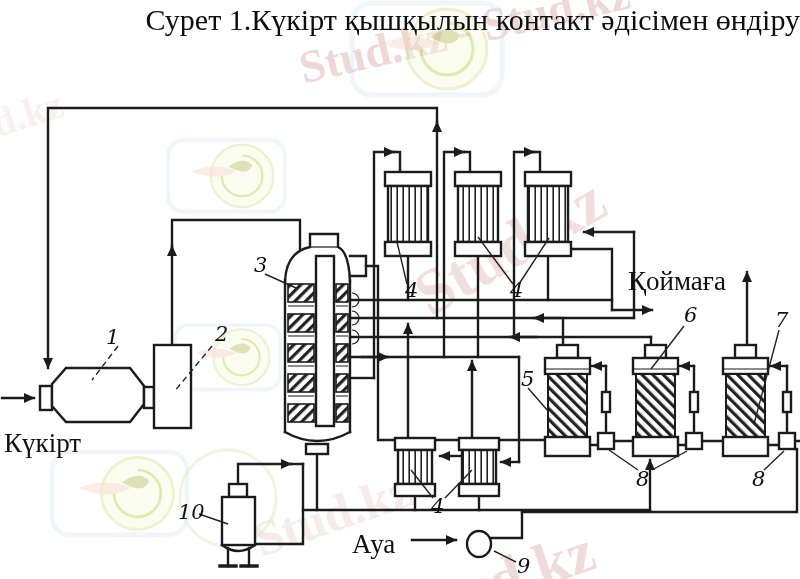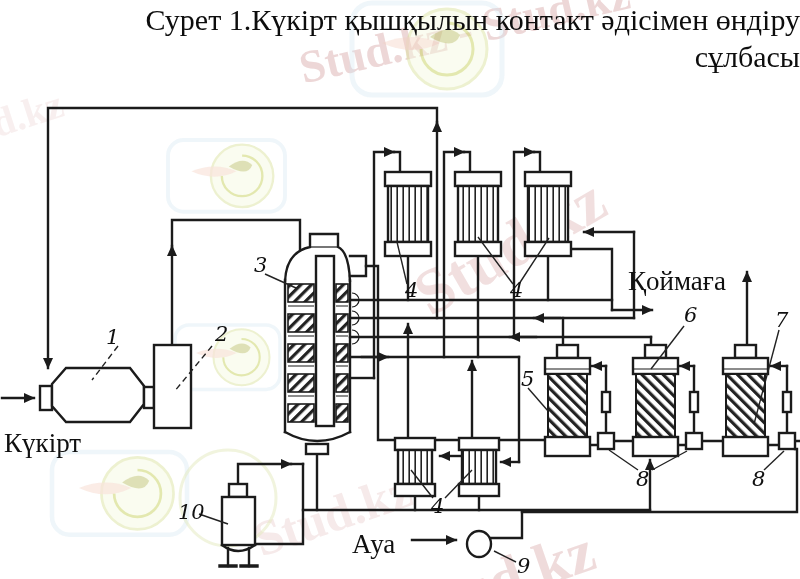--- a/index.html
+++ b/index.html
@@ -34,21 +34,20 @@
 <div id="stage">
 
   <div class="wm" id="wm-top">Stud.kz - Stud.kz</div>
   <div class="wm" id="wm-upper-right">Stud.kz</div>
   <div class="wm" id="wm-center">Stud.kz</div>
   <div class="wm" id="wm-bottom-right">Stud.kz</div>
   <div class="wm" id="wm-left-edge">ud.kz</div>
 
   <div id="caption">
     <div>Сурет 1.Күкірт қышқылын контакт әдісімен өндіру</div>
-    <div>сұлбасы</div>
   </div>
 
   <svg id="diag" width="800" height="579" viewBox="0 0 800 579">
     <defs>
       <marker id="ar" markerWidth="12" markerHeight="10" refX="10" refY="5" orient="auto" markerUnits="userSpaceOnUse">
         <path d="M0,0 L11,5 L0,10 Z" fill="#1b1b1b"></path>
       </marker>
       <pattern id="hatchA" width="7.5" height="7.5" patternUnits="userSpaceOnUse" patternTransform="rotate(-45)">
         <rect width="7.5" height="7.5" fill="#fff"></rect>
         <line x1="1.6" y1="0" x2="1.6" y2="7.5" stroke="#222" stroke-width="3.2"></line>

